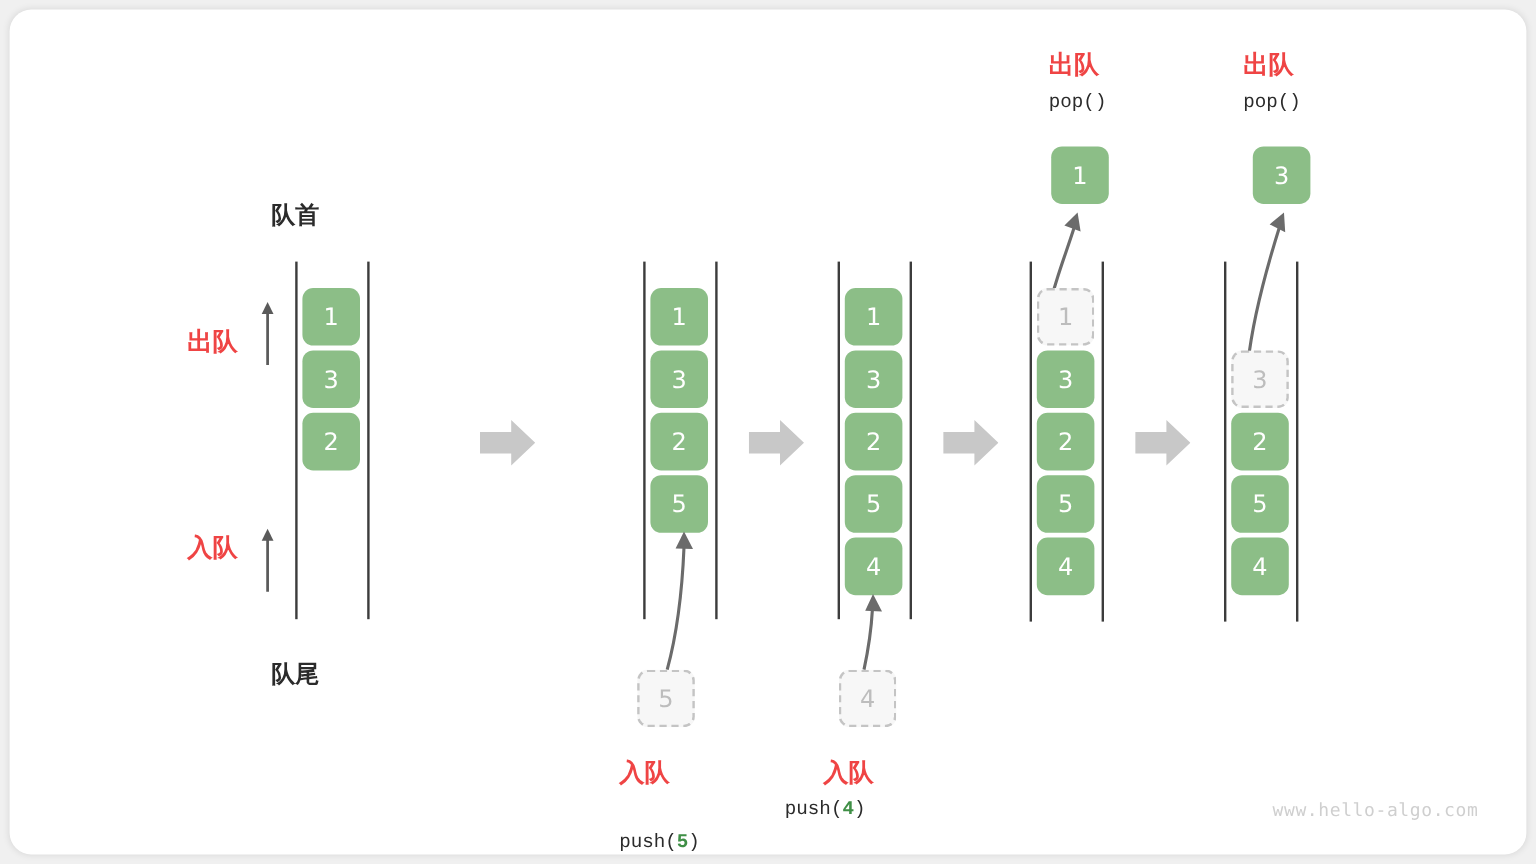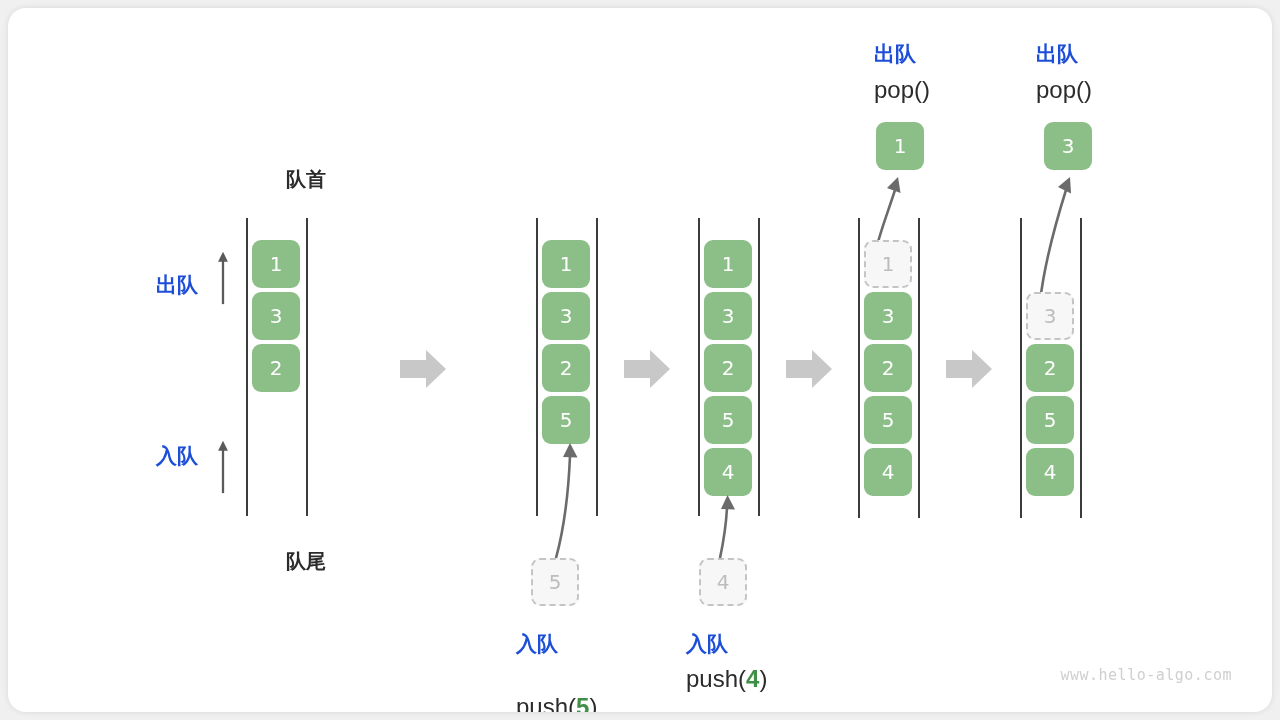--- a/index.html
+++ b/index.html
@@ -40,32 +40,32 @@
     font-size: 23px; font-weight: bold; color: #2b2b2b;
     letter-spacing: 0.5px;
   }
   #title-chip .en {
     font-family: "DejaVu Sans Mono", "Liberation Mono", monospace;
     font-size: 21px; color: #4a4a4a; margin-left: 10px;
   }
 
   
   .cn-label {
-    font-size: 21px; font-weight: bold; color: #1d4ed8;
+    font-size: 21px; font-weight: bold; color: #ef4444;
     white-space: nowrap;
   }
   .mono-label {
-    font-family: Liberation Sans, sans-serif;
-    font-size: 24px; color: #2b2b2b; white-space: nowrap;
+    font-family: Liberation Mono, monospace;
+    font-size: 16px; color: #2b2b2b; white-space: nowrap;
   }
   .mono-label .num { color: #3f8f46; font-weight: bold; }
 
   .head-tail {
     font-size: 20px; font-weight: bold; color: #2b2b2b;
-    text-align: right; white-space: nowrap;
+    text-align: left; white-space: nowrap;
   }
 
   
   .rail {
     width: 1.6px;
     background: #3c3c3c;
   }
 
   
   .box {
@@ -158,21 +158,21 @@
   <div class="abs box filled" style="left:696px; top:388px;">5</div>
   <div class="abs box filled" style="left:696px; top:440px;">4</div>
 
   <div class="abs box ghost" style="left:691px; top:550px;">4</div>
   <svg class="abs" style="left:690px; top:484px;" width="60" height="70" viewBox="0 0 60 70">
     <path d="M 22 66 C 25 52, 28 34, 29 16" stroke="#6b6b6b" stroke-width="2.6" fill="none"></path>
     <polygon points="29.5,3 23,17 37,17.6" fill="#6b6b6b"></polygon>
   </svg>
 
   <div class="abs cn-label" style="left:678px; top:622px;">入队</div>
-  <div class="abs mono-label" style="left:678px; top:657px;">push(<span class="num">4</span>)</div>
+  <div class="abs mono-label" style="left:646px; top:657px;">push(<span class="num">4</span>)</div>
 
   <svg class="abs" style="left:778px; top:340px;" width="46" height="42" viewBox="0 0 46 42">
     <polygon points="0,12 26,12 26,2 46,21 26,40 26,30 0,30" fill="#c8c8c8"></polygon>
   </svg>
 
   <div class="abs cn-label" style="left:866px; top:32px;">出队</div>
   <div class="abs mono-label" style="left:866px; top:68px;">pop()</div>
 
   <div class="abs box popped" style="left:868px; top:114px;">1</div>
 

